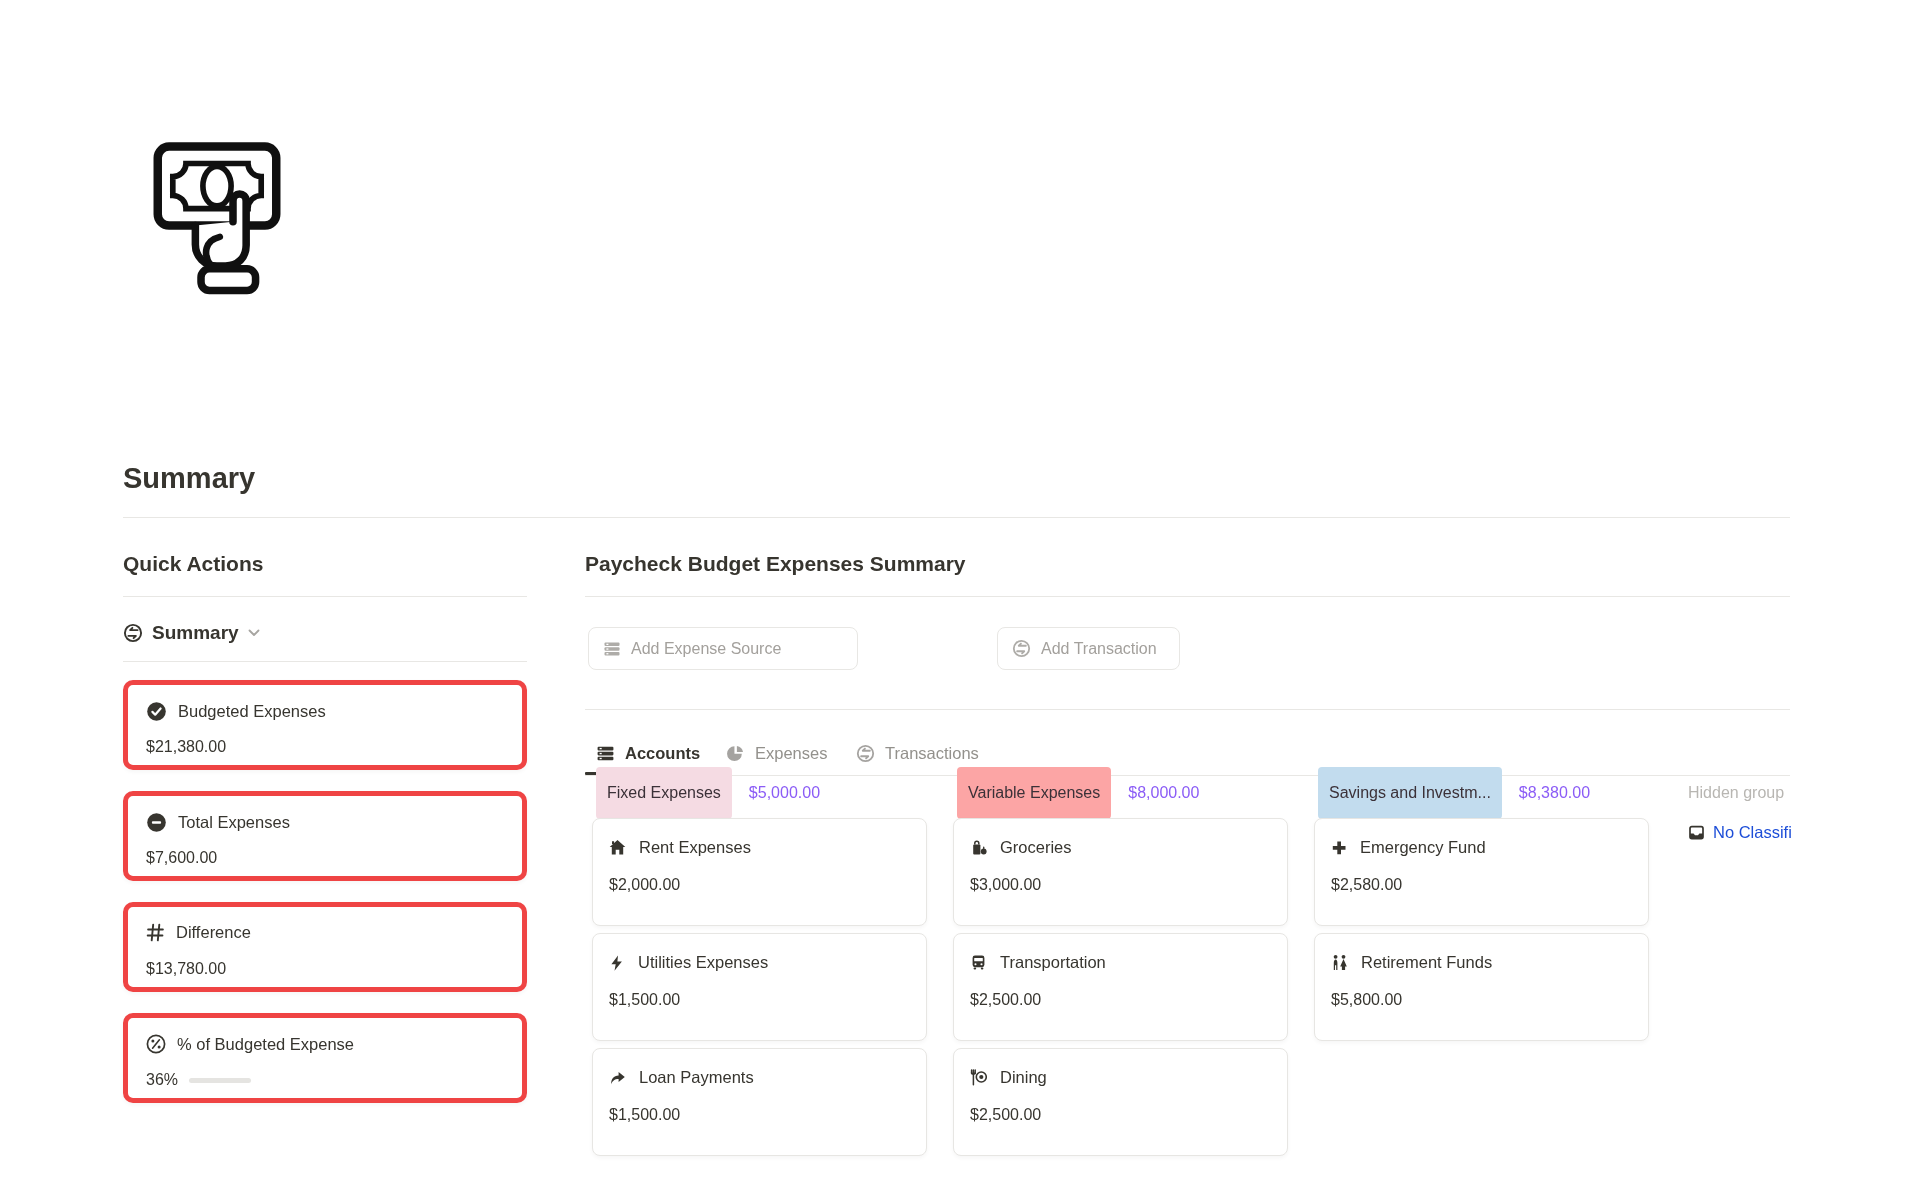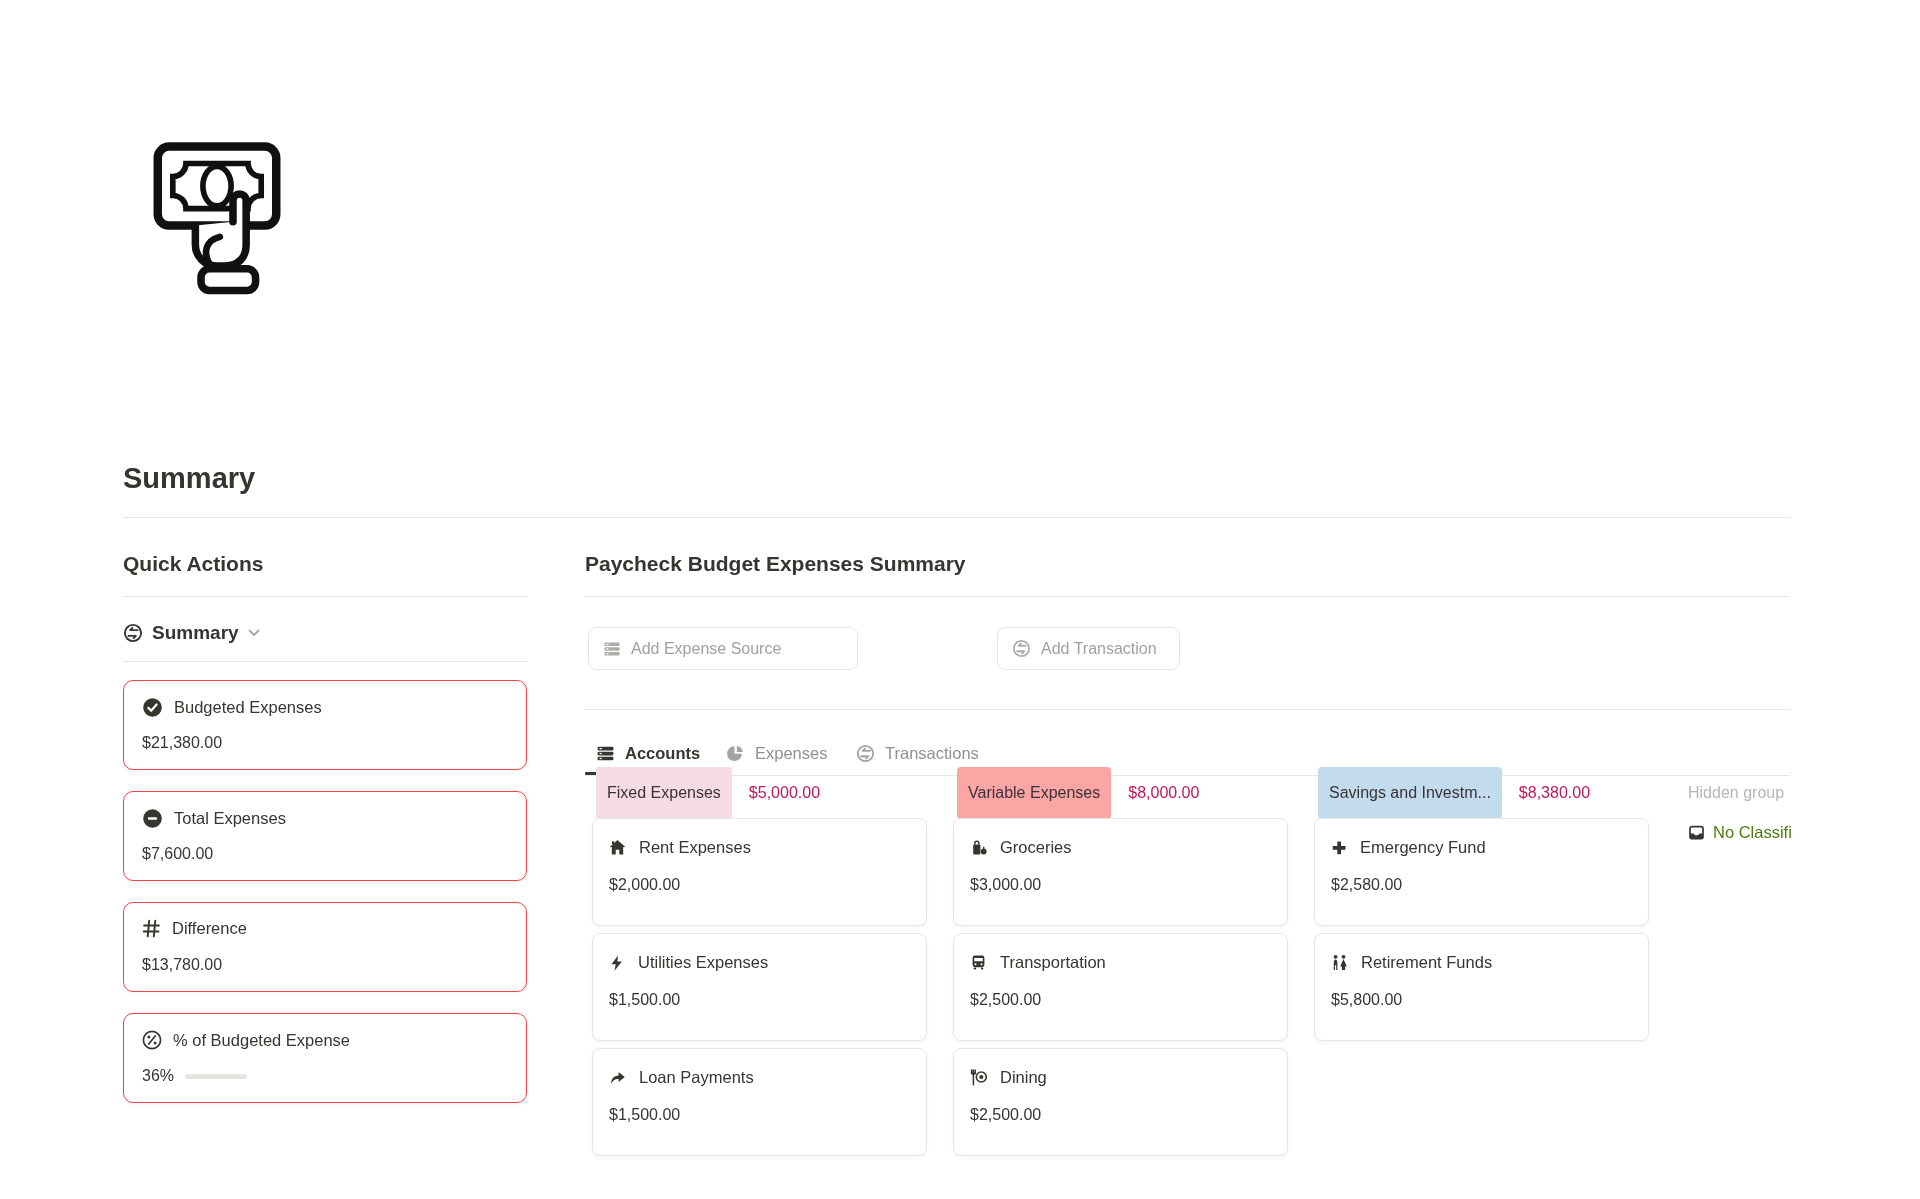--- a/index.html
+++ b/index.html
@@ -14,21 +14,21 @@
   #sec-heading{position:absolute;left:123px;top:462px;font-size:29px;font-weight:700;}
   #hr-main{left:123px;top:517px;width:1667px;}
 
   
   #qa-head{position:absolute;left:123px;top:552px;font-size:21px;font-weight:700;}
   #qa-hr1{left:123px;top:596px;width:404px;}
   #view-select{position:absolute;left:123px;top:617px;height:32px;display:flex;align-items:center;gap:9px;cursor:pointer;}
   #view-select .lbl{font-size:19px;font-weight:600;}
   #qa-hr2{left:123px;top:661px;width:404px;}
   #qa-cards{position:absolute;left:123px;top:680px;width:404px;display:flex;flex-direction:column;gap:21px;}
-  .qcard{position:relative;height:90px;background:#fff;border:1px solid #ef4444;border-radius:10px;
+  .qcard{position:relative;height:90px;background:#fff;border:5px solid #ef4444;border-radius:10px;
          box-shadow:0 2px 4px rgba(15,15,15,0.04);box-sizing:border-box;}
   .qcard .crow{position:absolute;left:18px;top:16px;display:flex;align-items:center;gap:11px;}
   .qcard .crow .t{font-size:16.5px;font-weight:500;}
   .qcard .cval{position:absolute;left:18px;top:53px;font-size:16px;color:#37352f;display:flex;align-items:center;gap:11px;}
   .progress{width:62px;height:5px;border-radius:3px;overflow:hidden;}
   .progress .fill{height:100%;border-radius:3px;}
 
   
   #es-head{position:absolute;left:585px;top:552px;font-size:21px;font-weight:700;}
   #es-hr1{left:585px;top:596px;width:1205px;}
@@ -51,33 +51,33 @@
   #tab-transactions{left:856px;}
   #tabs-line{left:585px;top:775px;width:1205px;}
   #tabs-underline{position:absolute;left:585px;top:772px;width:133px;height:3px;background:#37352f;border-radius:1px;}
 
   
   .col{position:absolute;top:779px;width:335px;}
   #col-0{left:592px;} #col-1{left:953px;} #col-2{left:1314px;}
   .col-head{height:28px;display:flex;align-items:center;gap:17px;padding-left:4px;}
   .badge{height:28px;line-height:28px;border-radius:4px;padding:12px 11px;font-size:16px;font-weight:500;
          color:#3b3138;white-space:nowrap;cursor:pointer;}
-  .col-total{font-size:16px;color:#be185d;}
+  .col-total{font-size:16px;color:#8b5cf6;}
   .kcards{margin-top:11px;display:flex;flex-direction:column;gap:7px;}
   .kcard{position:relative;height:108px;background:#fff;border:1px solid #e7e6e3;border-radius:8px;
          box-shadow:0 2px 4px rgba(15,15,15,0.04);box-sizing:border-box;cursor:pointer;}
   .kcard .krow{position:absolute;left:16px;top:19px;display:flex;align-items:center;gap:13px;}
   .kcard .krow .t{font-size:16.5px;font-weight:500;}
   .kcard .kval{position:absolute;left:16px;top:57px;font-size:16px;}
 
   
   #hidden-col{position:absolute;left:1688px;top:779px;width:110px;overflow:hidden;}
   #hidden-label{font-size:16px;color:#b8b6b2;line-height:28px;white-space:nowrap;}
   .hidden-item{margin-top:16px;display:flex;align-items:center;gap:8px;white-space:nowrap;cursor:pointer;}
-  .hidden-item .t{font-size:16.5px;font-weight:500;color:#4d7c0f;}
+  .hidden-item .t{font-size:16.5px;font-weight:500;color:#1d4ed8;}
 
   .ic{display:inline-block;flex:none;}
   .ic-dark{color:#37352f;}
   .chev{color:#a7a5a1;}
 </style>
 </head>
 <body>
 
 <svg width="0" height="0" style="position:absolute" aria-hidden="true">
   <symbol id="i-cycle" viewBox="0 0 20 20">

